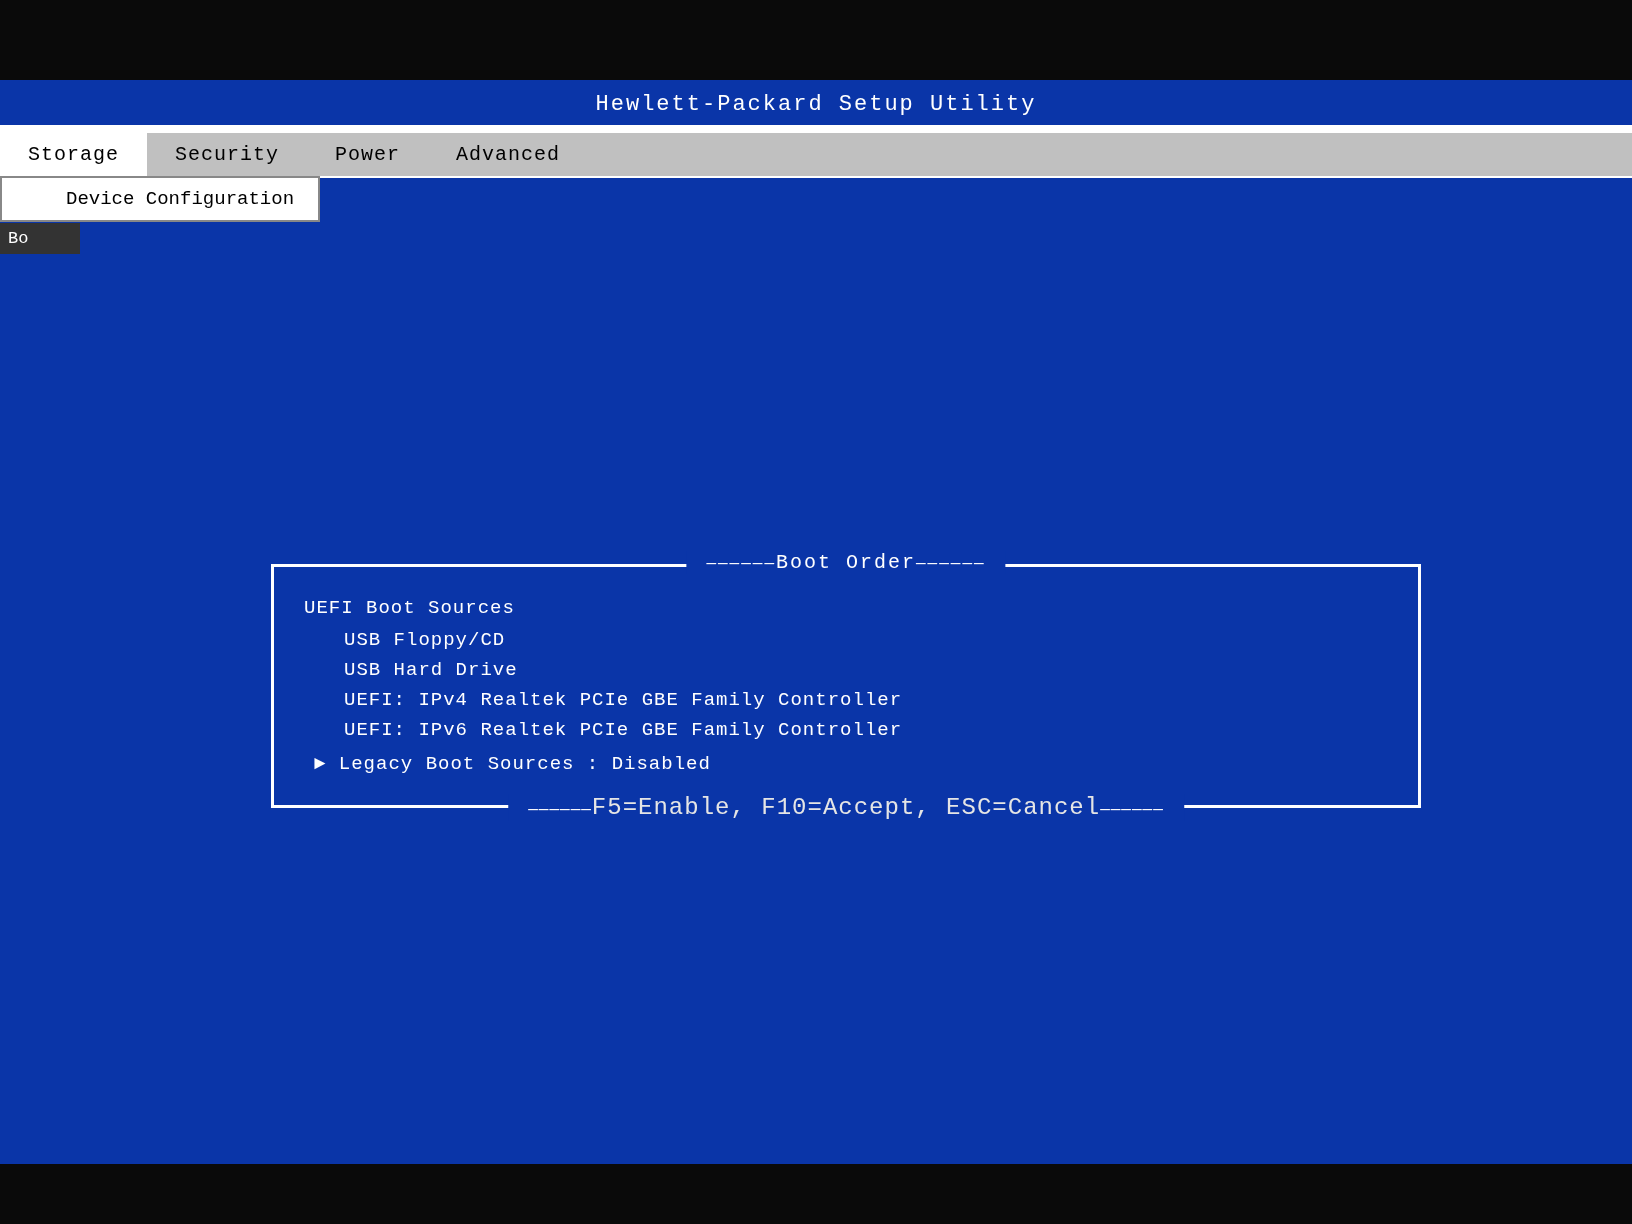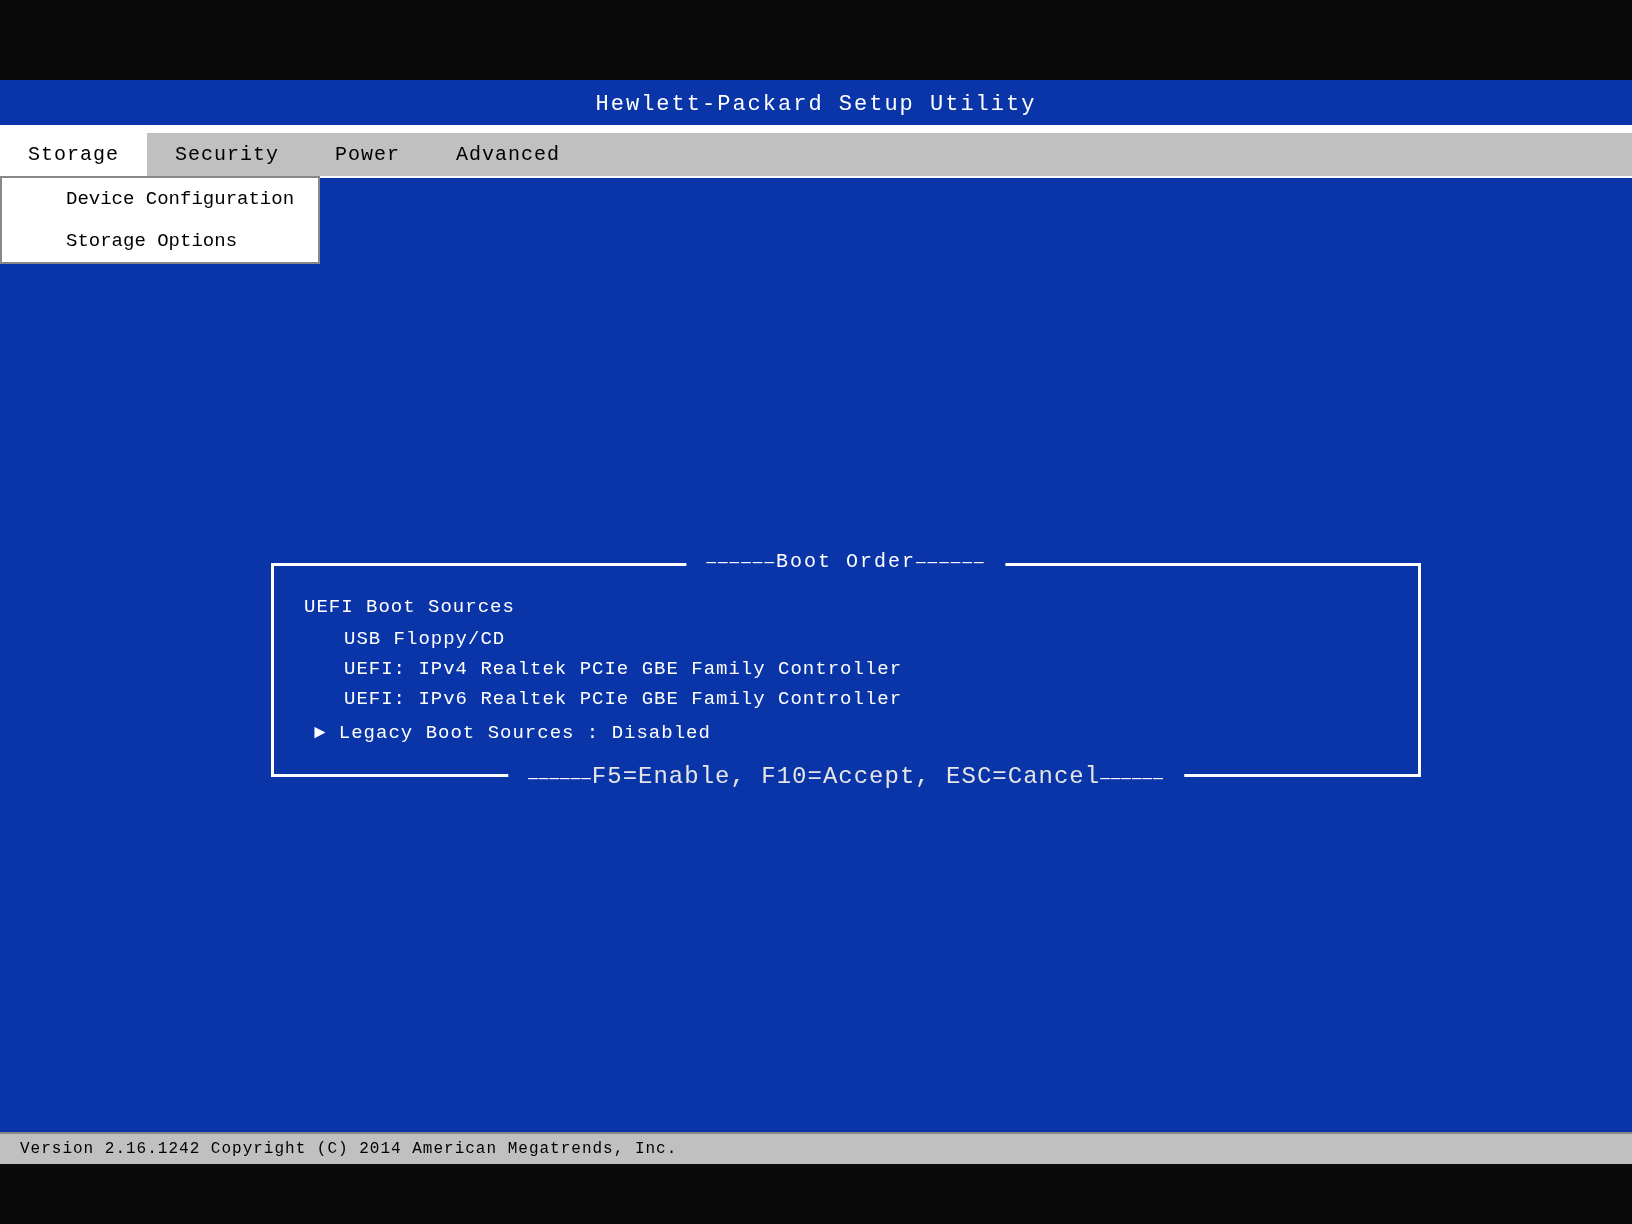--- a/index.html
+++ b/index.html
@@ -262,21 +262,20 @@
 
     <div class="menu-bar">
 
       <div class="menu-item active">Storage</div>
       <div class="menu-item">Security</div>
       <div class="menu-item">Power</div>
       <div class="menu-item">Advanced</div>
 
       <div class="dropdown">
         <div class="dropdown-item">Device Configuration</div>
-        <div class="dropdown-item">Storage Options</div>
       </div>
 
     </div>
 
     <div class="content-area">
 
       <div class="sidebar">
         <div class="sidebar-tab">DP</div>
         <div class="sidebar-tab selected">Bo</div>
       </div>
@@ -284,36 +283,36 @@
       <div class="main-content">
         <div class="boot-order-dialog">
 
           <div class="dialog-title">Boot Order</div>
 
           <div class="boot-list">
 
             <div class="boot-section-title">UEFI Boot Sources</div>
 
             <div class="boot-item">USB Floppy/CD</div>
+            <div class="boot-item">USB Hard Drive</div>
             <div class="boot-item">UEFI: IPv4 Realtek PCIe GBE Family Controller</div>
             <div class="boot-item">UEFI: IPv6 Realtek PCIe GBE Family Controller</div>
 
             <div class="legacy-item">
               <span>►</span>
               <span>Legacy Boot Sources : Disabled</span>
             </div>
 
           </div>
 
           <div class="dialog-footer">F5=Enable, F10=Accept, ESC=Cancel</div>
 
         </div>
       </div>
 
     </div>
 
-    <div class="bottom-bar">Version 2.16.1242  Copyright (C) 2014 American Megatrends, Inc.</div>
 
   </div>
 
   <div class="bottom-bezel"></div>
 
 </div>
 
 </body></html>

